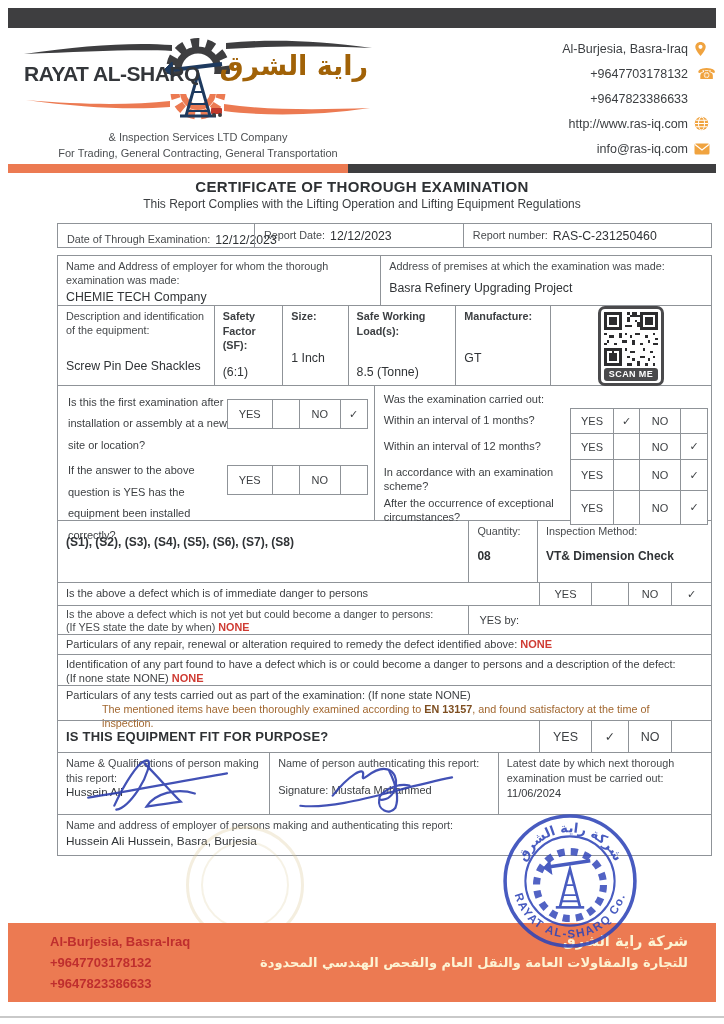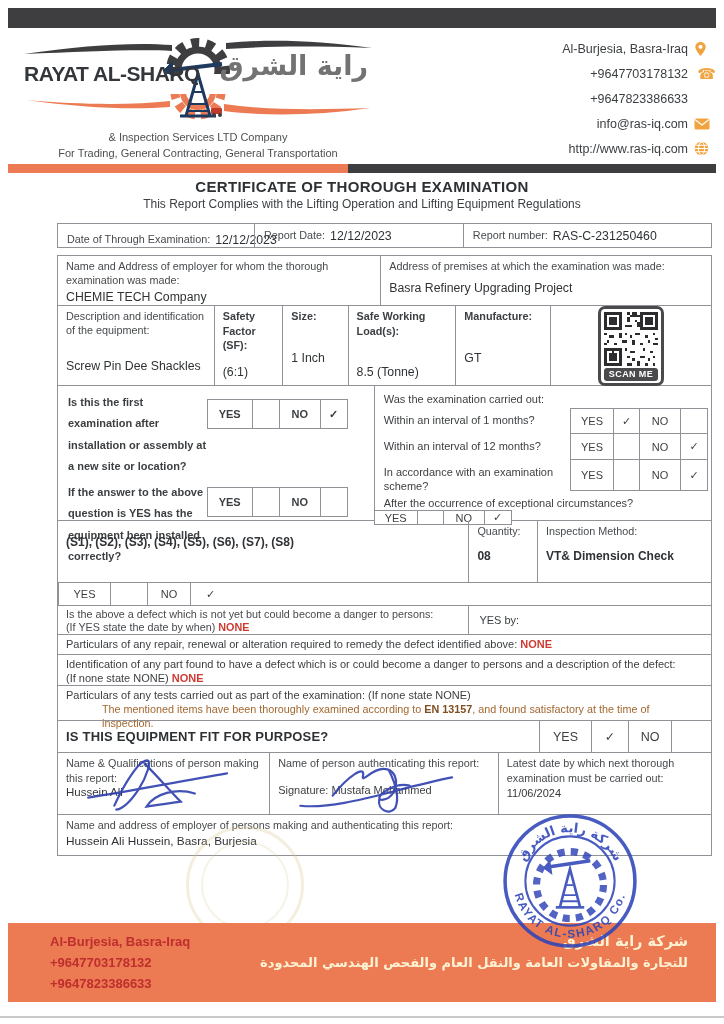--- a/index.html
+++ b/index.html
@@ -10,21 +10,21 @@
   }
   .ar { font-family:"DejaVu Sans", sans-serif; direction:rtl; }
 
   
   .top-bar { position:absolute; left:8px; top:8px; width:708px; height:20px; background:#3e3e40; }
   .header { position:absolute; left:8px; top:32px; width:708px; height:130px; }
   .logo-block { position:absolute; left:6px; top:0; width:368px; }
   .logo-art { position:relative; height:96px; }
   .logo-art svg { position:absolute; left:0; top:0; }
   .logo-en { position:absolute; left:10px; top:30px; font-size:21px; font-weight:bold; color:#33363a; letter-spacing:-0.5px; }
-  .logo-ar { position:absolute; right:14px; top:18px; font-size:27px; font-weight:bold; color:#737373; }
+  .logo-ar { position:absolute; right:14px; top:18px; font-size:27px; font-weight:bold; color:#a16207; }
   .tagline { text-align:center; font-size:11px; color:#4c4f52; line-height:1.45; margin-top:2px; }
 
   .contacts { position:absolute; right:0; top:4px; width:210px; }
   .c-row { display:flex; justify-content:flex-end; align-items:center; height:25px; font-size:12.5px; color:#3b3e41; }
   .c-ico { width:22px; height:16px; margin-left:6px; display:flex; align-items:center; justify-content:flex-start; color:#f0a33f; font-size:15px; }
 
   .divider { position:absolute; left:8px; top:164px; width:708px; height:9px; display:flex; }
   .divider .left { width:340px; background:#ec7a52; }
   .divider .right { flex:1; background:#3e3e40; }
 
@@ -56,37 +56,37 @@
 
   .rowB { height:80px; }
   .rowB .val { margin-top:16px; }
   .bc1{width:24%;} .bc2{width:10.5%;} .bc3{width:10%;} .bc4{width:16.5%;} .bc5{width:14.5%;} .bc6{flex:1; display:flex; align-items:center; justify-content:center; padding:2px;}
   .bc1 .val { margin-top:22px; }
   .qr-widget { width:66px; border:3px solid #4a4a4c; border-radius:7px; padding:3px 3px 2px; background:#fff; }
   .qr-widget svg { display:block; margin:0 auto; }
   .qr-tag { margin-top:2px; background:#4a4a4c; color:#fff; font-size:9px; font-weight:bold; text-align:center; border-radius:3px; padding:1.5px 0; letter-spacing:.4px; }
 
   .rowC { height:135px; }
-  .qleft { width:48.5%; padding:6px 22px 0 10px;font-weight:bold; }
+  .qleft { width:48.5%; padding:6px 2px 0 10px; }
   .qright { flex:1; padding:4px 0 0 0; }
   .q-item { display:flex; align-items:flex-start; }
   .q-item p { flex:1; font-size:11px; line-height:1.95; color:#3c3f42; }
   .minibox { display:flex; height:30px; margin-right:4px; }
   .minibox .mc { border:1px solid #8f9398; margin-left:-1px; display:flex; align-items:center; justify-content:center; font-size:11px; color:#3c3f42; background:#fff; }
   .mb1 { margin-top:7px; }
   .mb2 { margin-top:5px; }
   .w-yes{width:46px;} .w-chk{width:28px;} .w-no{width:42px;}
   .q-head { font-size:11px; color:#3c3f42; margin:3px 0 3px 9px; }
   .qrow { display:flex; align-items:stretch; }
   .qrow p { flex:1; font-size:11px; line-height:1.25; color:#3c3f42; padding:6px 4px 0 9px; }
   .qrow .minibox2 { display:flex; width:140px; }
   .qrow + .qrow .minibox2 { margin-top:-1px; }
   .minibox2 .mc { border:1px solid #8f9398; margin-left:-1px; display:flex; align-items:center; justify-content:center; font-size:11px; color:#3c3f42; background:#fff; }
   .r-yes{width:44px;} .r-chk{width:27px;} .r-no{width:42px;} .r-chk2{width:28px;}
-  .qr1{height:26px;} .qr2{height:26px;} .qr3{height:31px;} .qr4{height:34px;flex-direction:column;}
+  .qr1{height:26px;} .qr2{height:26px;} .qr3{height:31px;} .qr4{height:34px;}
 
   .rowD { height:62px; }
   .dc1{width:63%;} .dc2{width:10.5%;} .dc3{flex:1;}
   .rowD .val { font-weight:bold; margin-top:11px; font-size:12px; }
 
   .rowE { height:23px; font-size:11px; }
   .rowE .etext { flex:1; padding:4px 8px; color:#3c3f42; }
   .ecell { border-left:1px solid #8f9398; display:flex; align-items:center; justify-content:center; color:#3c3f42; }
   .e-yes{width:52px;} .e-chk{width:37px;} .e-no{width:43px;} .e-chk2{width:40px;}
 
@@ -200,37 +200,37 @@
     </div>
     <div class="c-row">
       <span>+9647703178132</span>
       <span class="c-ico ar">☎</span>
     </div>
     <div class="c-row">
       <span>+9647823386633</span>
       <span class="c-ico"></span>
     </div>
     <div class="c-row">
-      <span>info@ras-iq.com</span>
-      <span class="c-ico">
-        <svg width="16" height="12" viewBox="0 0 16 12">
-            <rect x="0.5" y="0.5" width="15" height="11" rx="1.5" fill="#f0a33f"></rect>
-            <path d="M1,1.5 L8,7 L15,1.5" stroke="#fff" stroke-width="1.2" fill="none"></path>
-          </svg>
-      </span>
-    </div>
-    <div class="c-row">
       <span>http://www.ras-iq.com</span>
       <span class="c-ico">
         <svg width="15" height="15" viewBox="0 0 16 16">
             <circle cx="8" cy="8" r="7.2" fill="#f0a33f"></circle>
             <g stroke="#fff" stroke-width="1.1" fill="none">
               <ellipse cx="8" cy="8" rx="3.2" ry="7"></ellipse>
               <path d="M1,8 H15 M2,4.5 H14 M2,11.5 H14"></path>
             </g>
+          </svg>
+      </span>
+    </div>
+    <div class="c-row">
+      <span>info@ras-iq.com</span>
+      <span class="c-ico">
+        <svg width="16" height="12" viewBox="0 0 16 12">
+            <rect x="0.5" y="0.5" width="15" height="11" rx="1.5" fill="#f0a33f"></rect>
+            <path d="M1,1.5 L8,7 L15,1.5" stroke="#fff" stroke-width="1.2" fill="none"></path>
           </svg>
       </span>
     </div>
   </div>
 </div>
 
 <div class="divider">
     <span class="left"></span>
     <span class="right"></span>
   </div>
@@ -375,20 +375,21 @@
       <div class="lab">Quantity:</div>
       <div class="val">08</div>
     </div>
     <div class="tcell dc3">
       <div class="lab">Inspection Method:</div>
       <div class="val">VT&amp; Dimension Check</div>
     </div>
   </div>
 
   <div class="trow rowE">
+    <div class="etext">Is the above a defect which is of immediate danger to persons</div>
     <div class="ecell e-yes">YES</div>
     <div class="ecell e-chk"></div>
     <div class="ecell e-no">NO</div>
     <div class="ecell e-chk2">✓</div>
   </div>
 
   <div class="trow rowF">
     <div class="fc1 bR">
       <div class="lab">Is the above a defect which is not yet but could become a danger to persons:</div>
       <div class="lab"><span>(If YES state the date by when)</span> <b class="red">NONE</b></div>

